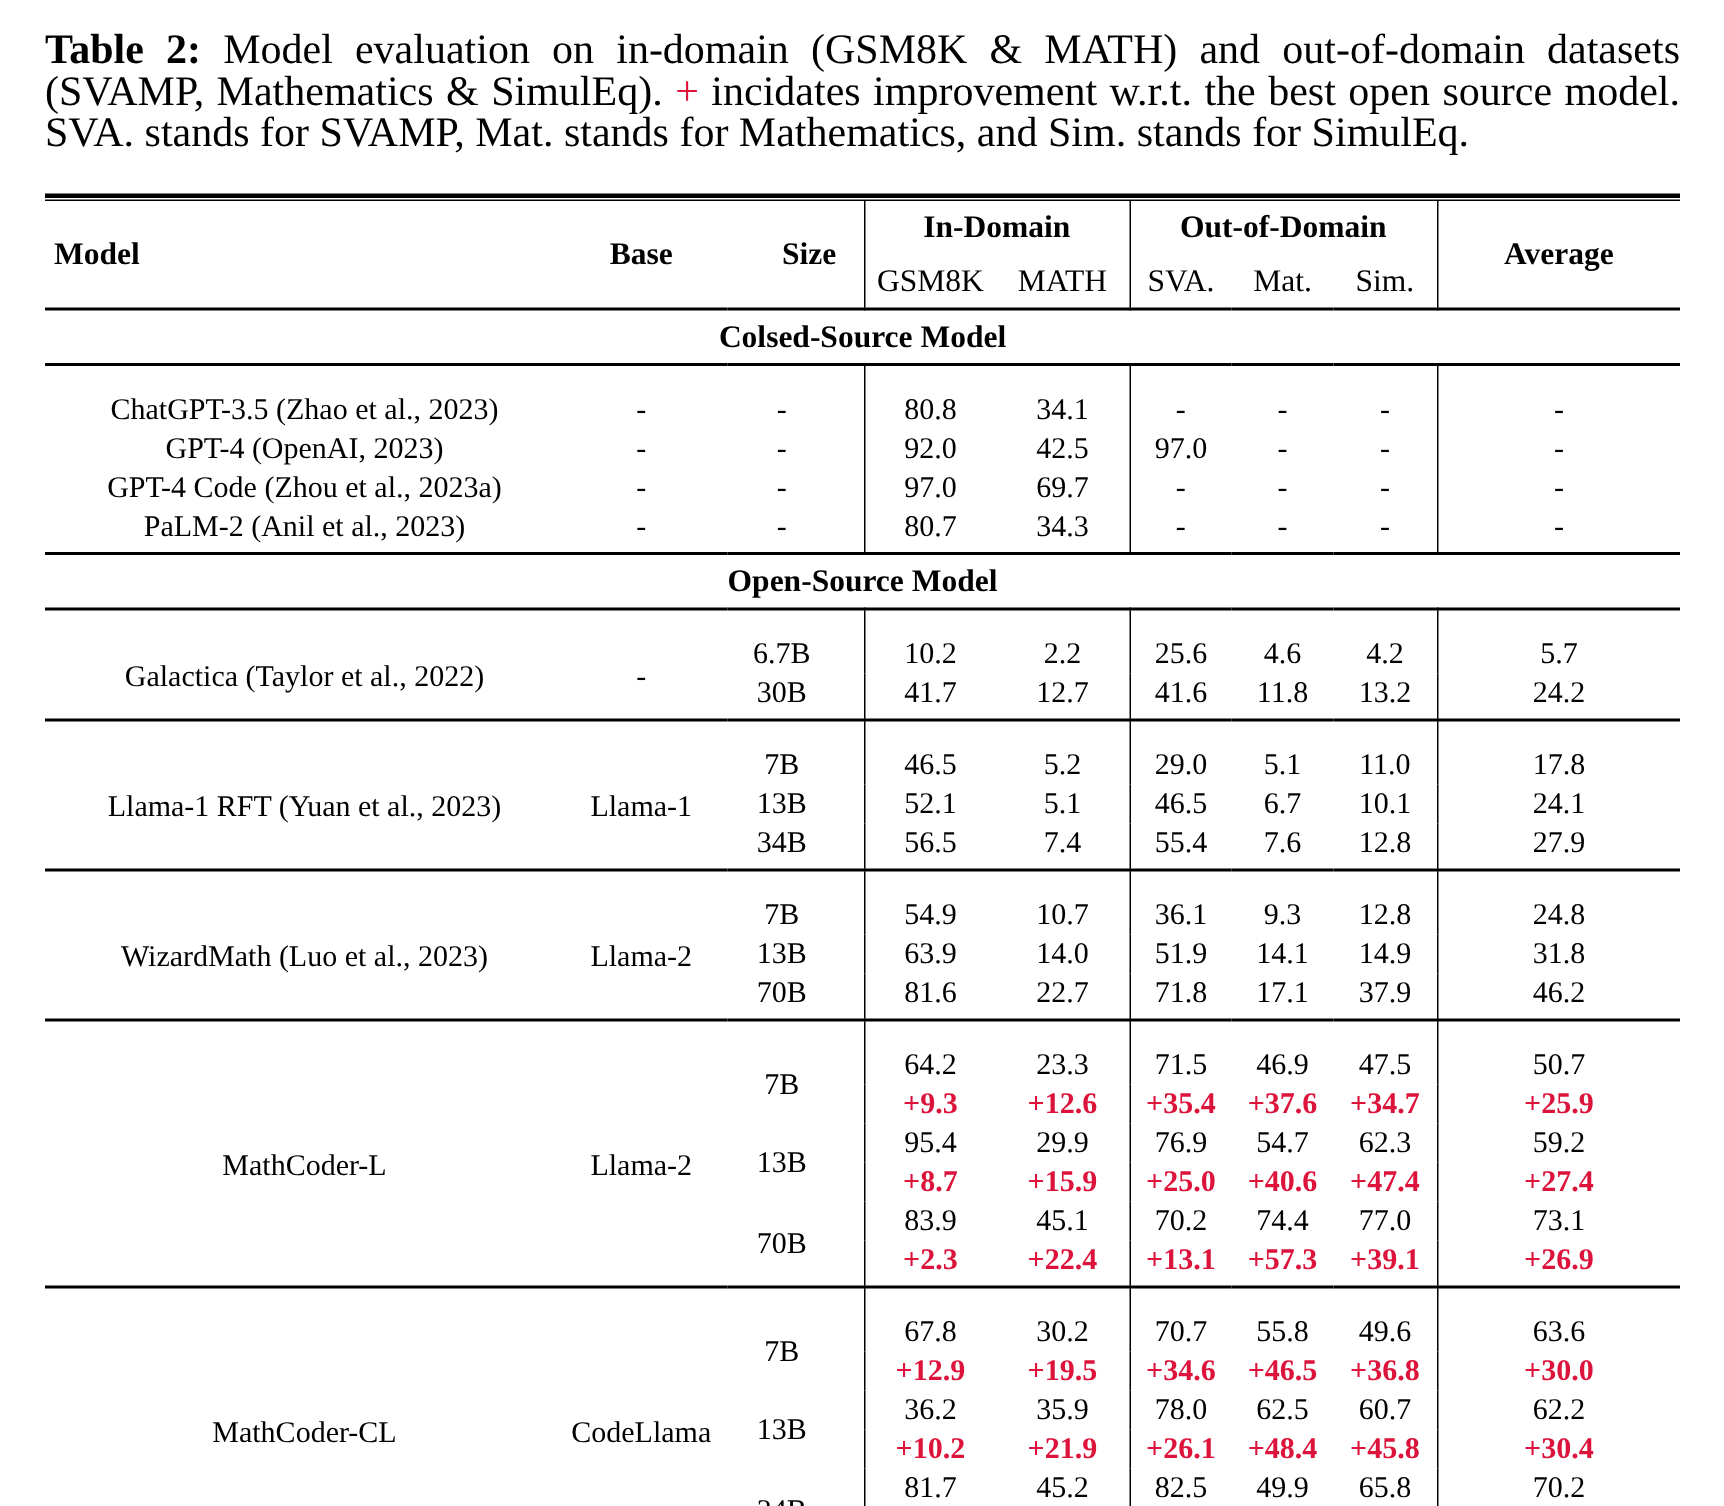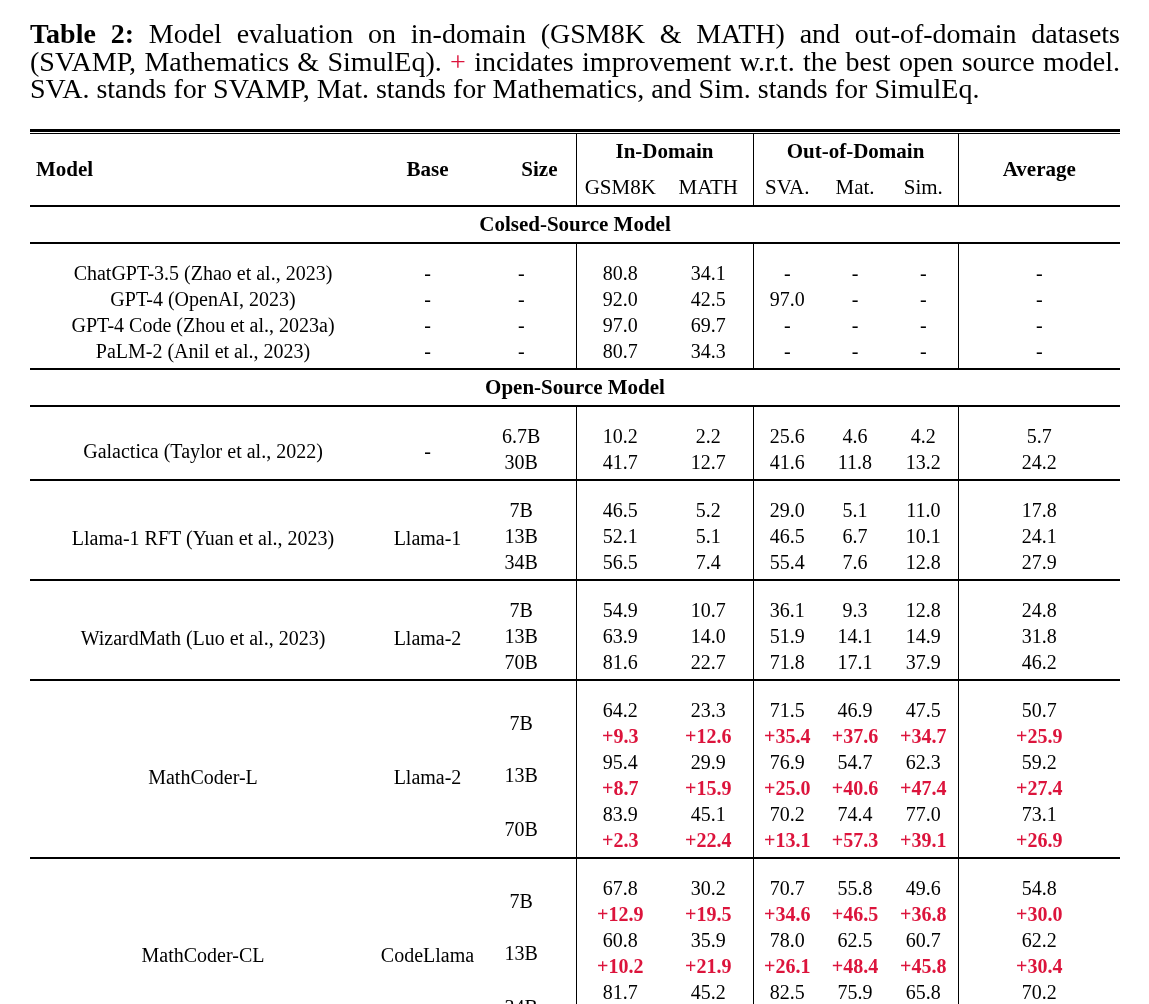--- a/index.html
+++ b/index.html
@@ -295,53 +295,53 @@
       <tbody class="block">
         <tr>
           <td class="model-cell" rowspan="6">MathCoder-CL</td>
           <td class="base-cell" rowspan="6">CodeLlama</td>
           <td class="size-cell" rowspan="2">7B</td>
           <td class="vline">67.8</td>
           <td>30.2</td>
           <td class="vline">70.7</td>
           <td>55.8</td>
           <td>49.6</td>
-          <td class="vline">54.8</td>
+          <td class="vline">63.6</td>
         </tr>
         <tr>
           <td class="vline delta">+12.9</td>
           <td class="delta">+19.5</td>
           <td class="vline delta">+34.6</td>
           <td class="delta">+46.5</td>
           <td class="delta">+36.8</td>
           <td class="vline delta">+30.0</td>
         </tr>
         <tr>
           <td class="size-cell" rowspan="2">13B</td>
-          <td class="vline">60.8</td>
+          <td class="vline">36.2</td>
           <td>35.9</td>
           <td class="vline">78.0</td>
           <td>62.5</td>
           <td>60.7</td>
           <td class="vline">62.2</td>
         </tr>
         <tr>
           <td class="vline delta">+10.2</td>
           <td class="delta">+21.9</td>
           <td class="vline delta">+26.1</td>
           <td class="delta">+48.4</td>
           <td class="delta">+45.8</td>
           <td class="vline delta">+30.4</td>
         </tr>
         <tr>
           <td class="size-cell" rowspan="2">34B</td>
           <td class="vline">81.7</td>
           <td>45.2</td>
           <td class="vline">82.5</td>
-          <td>75.9</td>
+          <td>49.9</td>
           <td>65.8</td>
           <td class="vline">70.2</td>
         </tr>
         <tr>
           <td class="vline delta">+0.1</td>
           <td class="delta">+22.5</td>
           <td class="vline delta">+10.7</td>
           <td class="delta">+58.8</td>
           <td class="delta">+27.9</td>
           <td class="vline delta">+24.0</td>

